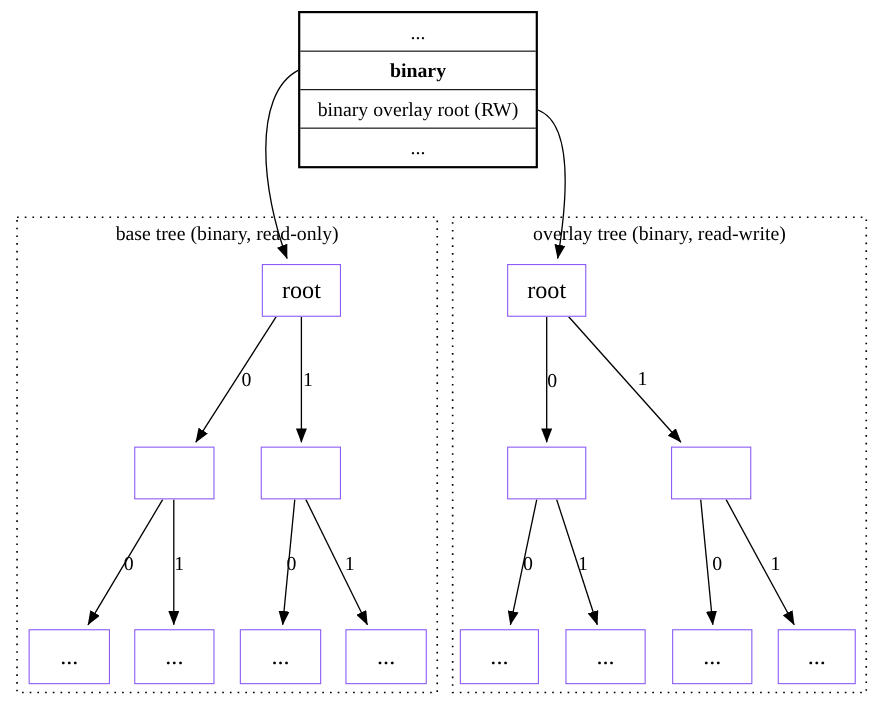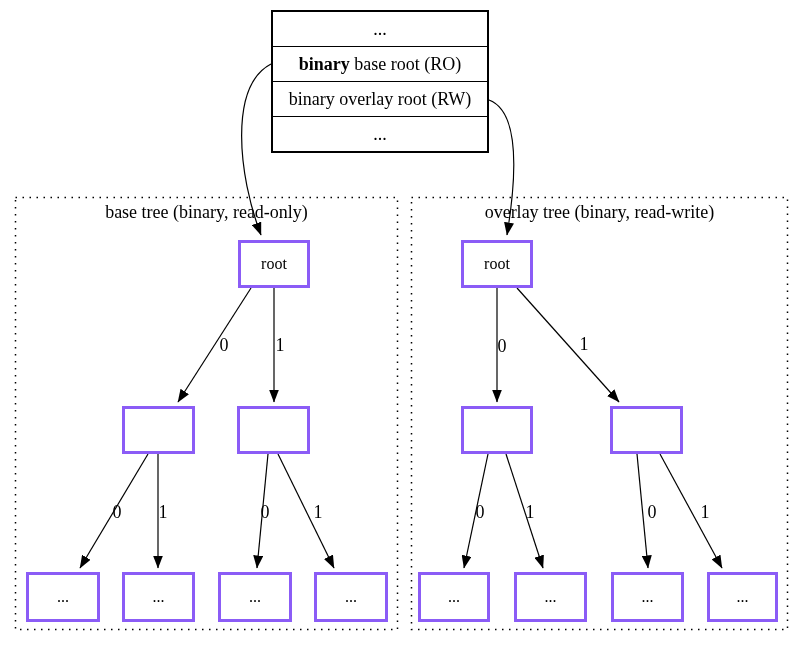--- a/index.html
+++ b/index.html
@@ -56,27 +56,27 @@
   .cluster-title {
     position: absolute;
     top: 5px;
     left: 0;
     width: 100%;
     text-align: center;
     font-size: 18px;
   }
   .node {
     position: absolute;
-    border: 3px solid #8b5cf6;
+    border: 1px solid #8b5cf6;
     background: #fff;
     box-sizing: border-box;
     display: flex;
     align-items: center;
     justify-content: center;
-    font-size: 16px;
+    font-size: 22px;
   }
   .edge-label {
     position: absolute;
     transform: translate(-50%, -50%);
     font-size: 18px;
     line-height: 1;
     background: transparent;
   }
 </style>
 </head>
@@ -110,21 +110,21 @@
     <line x1="506" y1="454" x2="543" y2="568" stroke="#000" stroke-width="1.2" marker-end="url(#arw)"></line>
     <line x1="637" y1="454" x2="648" y2="568" stroke="#000" stroke-width="1.2" marker-end="url(#arw)"></line>
     <line x1="660" y1="454" x2="722" y2="568" stroke="#000" stroke-width="1.2" marker-end="url(#arw)"></line>
   </svg>
 
   <div class="record">
     <div class="record-row">
       <span>...</span>
     </div>
     <div class="record-row">
-      <span class="bold">binary</span><span> base root (RO)</span>
+      <span class="bold">binary</span>
     </div>
     <div class="record-row">
       <span>binary overlay root (RW)</span>
     </div>
     <div class="record-row">
       <span>...</span>
     </div>
   </div>
 
   <div class="cluster cluster-overlay">

